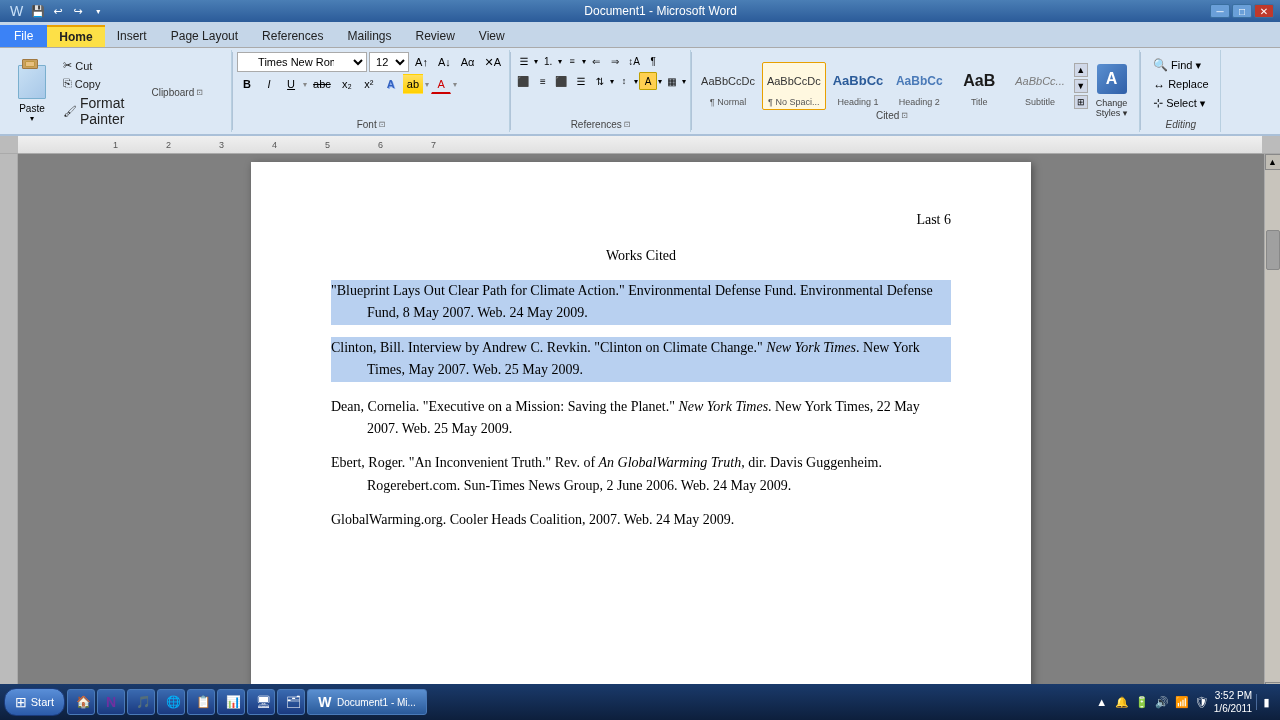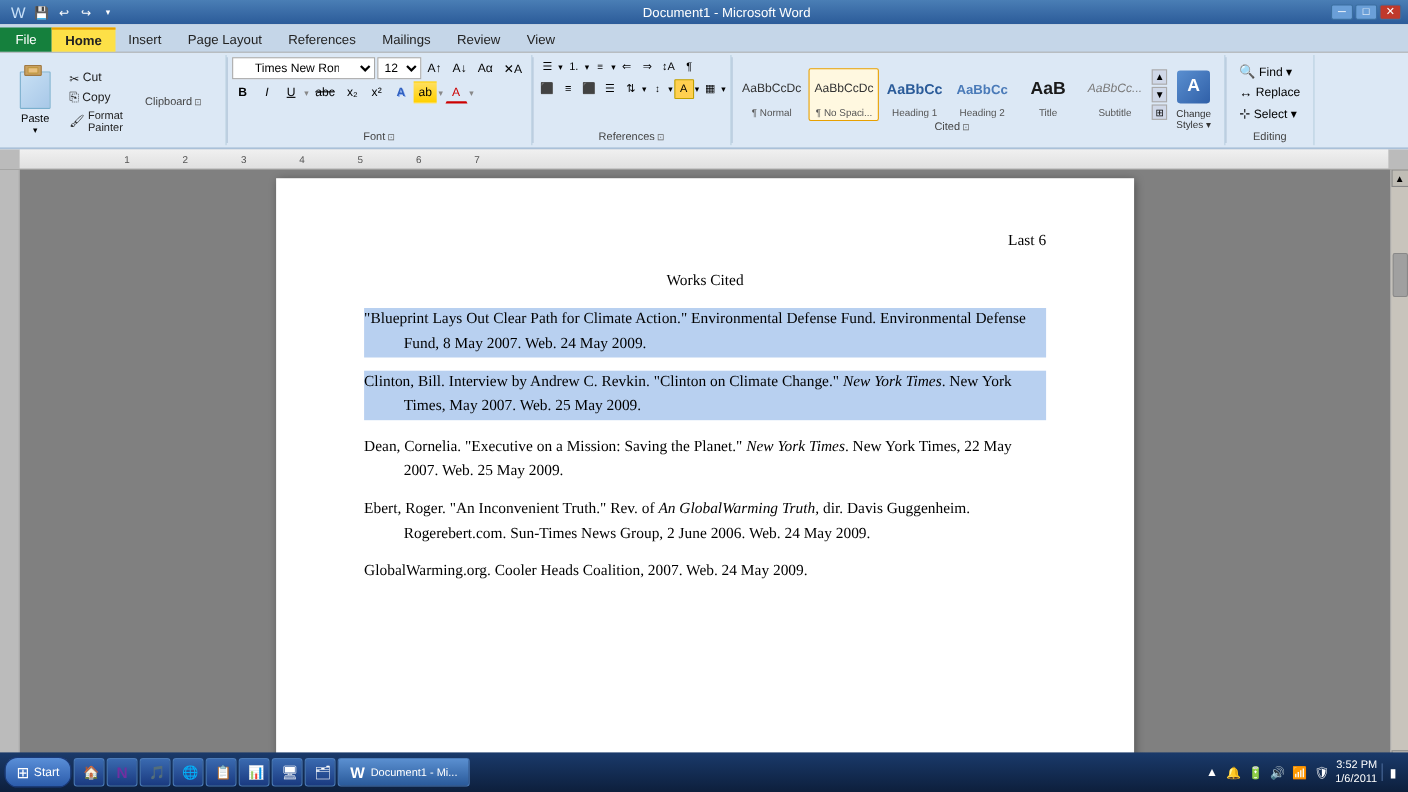--- a/index.html
+++ b/index.html
@@ -33,21 +33,21 @@
     
     .ribbon-tabs {
       background: #c5d6e8;
       height: 26px;
       display: flex;
       align-items: flex-end;
       padding-left: 0;
       border-bottom: 1px solid #aaa;
     }
     .file-tab {
-      background: #15803d;
+      background: #3b82f6;
       color: white;
       padding: 4px 14px;
       font-size: 12px;
       cursor: pointer;
       height: 22px;
       display: flex; align-items: center;
     }
     .ribbon-tab {
       padding: 4px 12px;
       font-size: 12px;
@@ -353,21 +353,21 @@
         <div class="clip-btn">
           <span style="font-size:11px;">✂</span>
           <span>Cut</span>
         </div>
         <div class="clip-btn">
           <span style="font-size:11px;">⎘</span>
           <span>Copy</span>
         </div>
         <div class="clip-btn">
           <span style="font-size:11px;">🖌</span>
-          <span style="font-size:10px;">Format Painter</span>
+          <span style="font-size:14px;">Format Painter</span>
         </div>
       </div>
     </div>
     <div style="width:100%; display:flex; justify-content:center; align-items:center; margin-top:2px;">
       <div class="ribbon-group-label-row">
         <span style="font-size:10px; color:#444;">Clipboard</span>
         <span class="group-expander">⊡</span>
       </div>
     </div>
   </div>
@@ -523,21 +523,21 @@
       <div class="edit-btn">
         <span style="font-size:12px;">↔</span>
         <span>Replace</span>
       </div>
       <div class="edit-btn">
         <span style="font-size:12px;">⊹</span>
         <span>Select ▾</span>
       </div>
     </div>
     <div class="ribbon-group-label-row">
-      <span style="font-size:10px; color:#444;">Editing</span>
+      <span style="font-size:10px; color:#444;font-style:italic;">Editing</span>
     </div>
   </div>
 
 </div>
 
 <div class="ruler-area">
   <div class="ruler-side"></div>
   <div class="ruler-main">
     <div class="ruler-numbers">
       <span>1</span>

